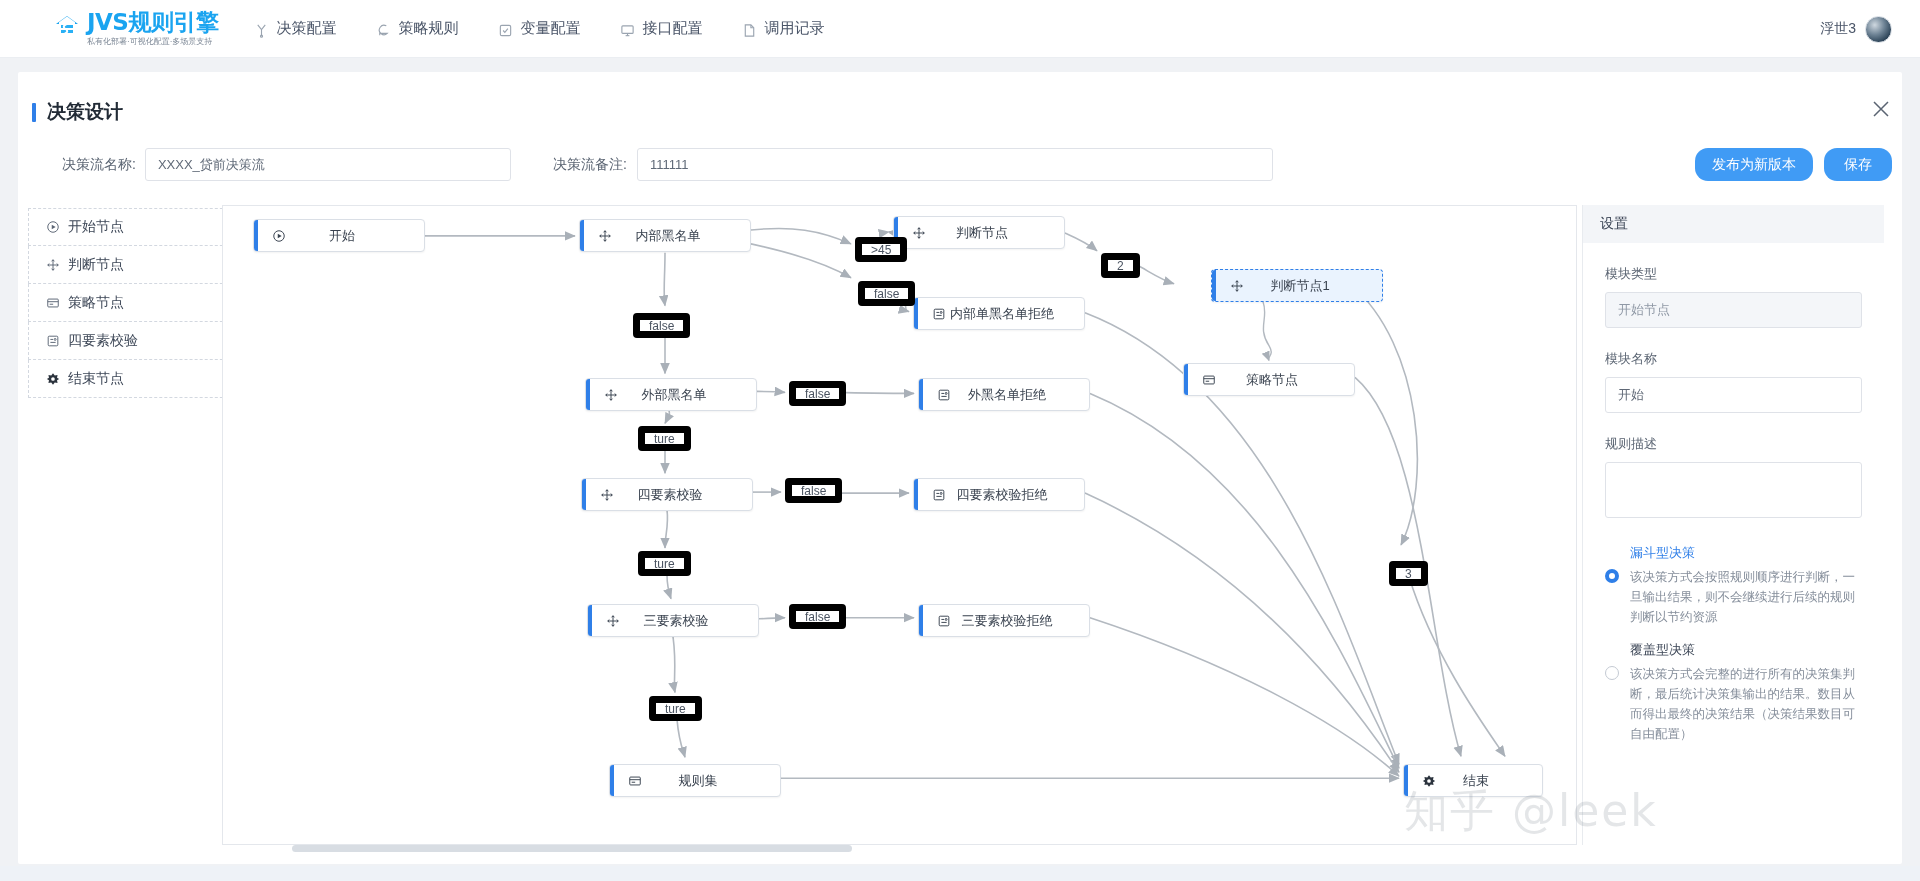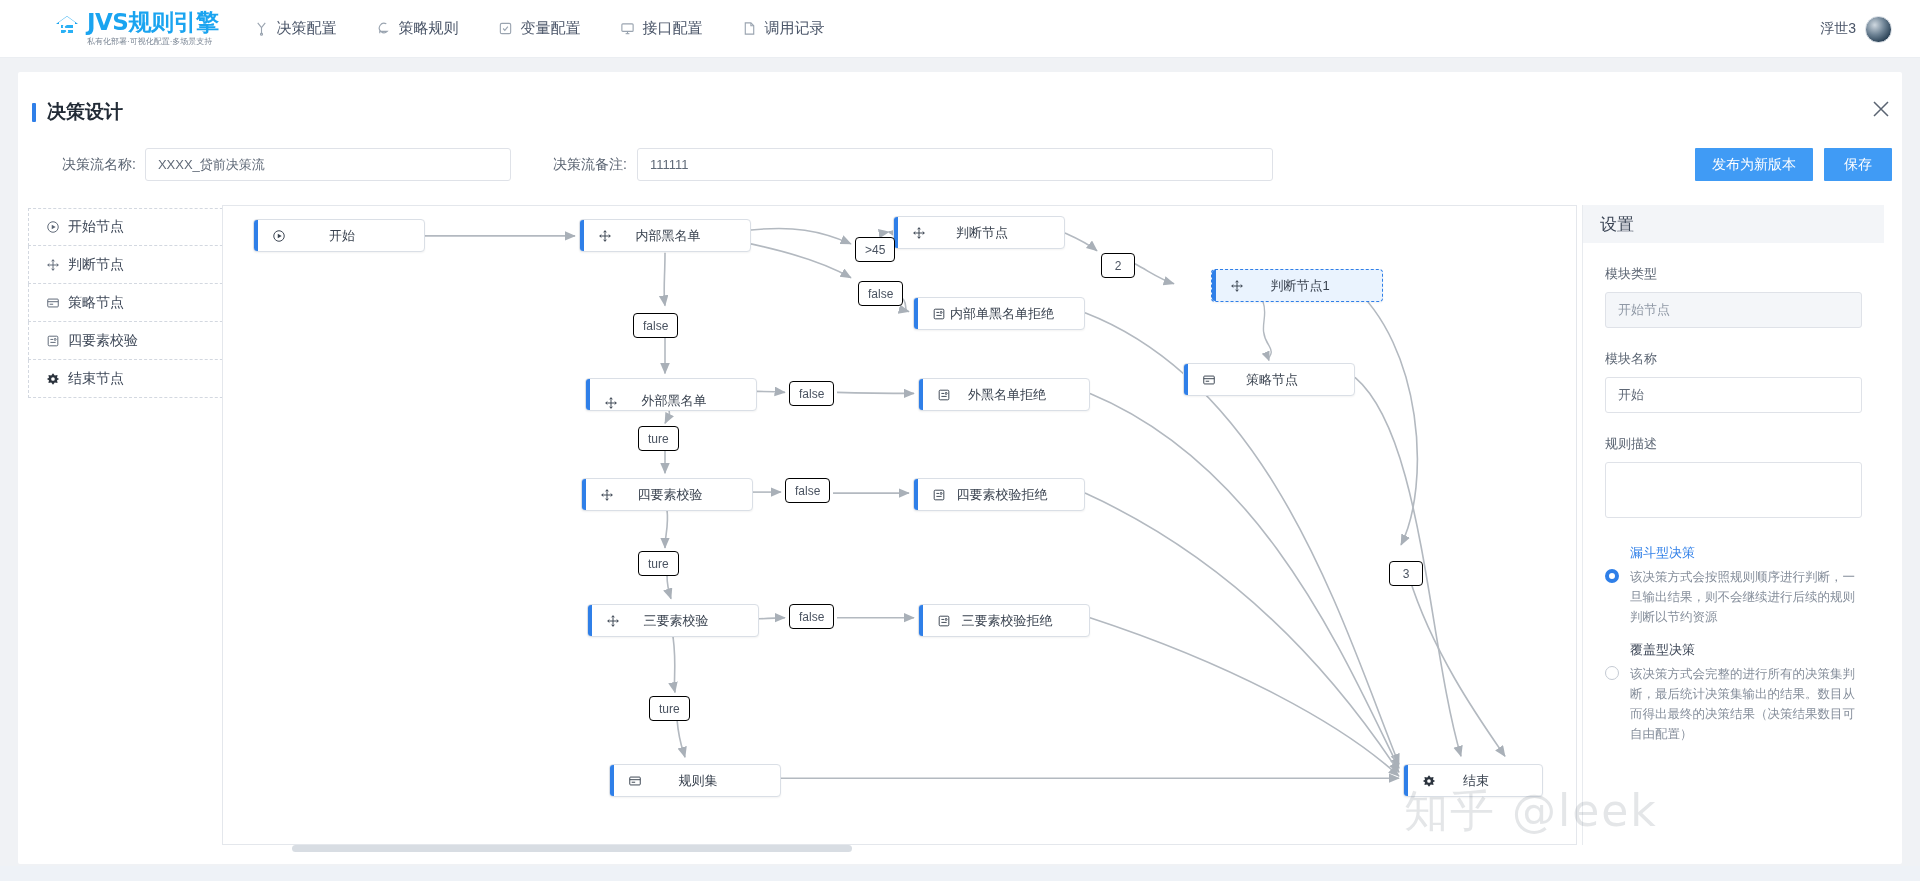--- a/index.html
+++ b/index.html
@@ -26,21 +26,21 @@
   .logo-title {
     font-size: 23px; font-weight: bold; color: #1aa4f0; letter-spacing: -0.5px;
     line-height: 24px; font-family: "DejaVu Sans", sans-serif;
   }
   .logo-sub {
     font-size: 8px; color: #7d8896; letter-spacing: 0px; margin-top: 2px;
     white-space: nowrap;
   }
   .nav-items { display: flex; align-items: center; margin-left: 36px; }
   .nav-item {
-    display: flex; align-items: center; gap: 7px;
+    display: flex; align-items: flex-end; gap: 7px;
     font-size: 15px; color: #4a5568; margin-right: 40px; cursor: pointer;
     white-space: nowrap;
   }
   .nav-item .nic { color: #9aa4b0; display: flex; align-items: center; }
   .user-zone {
     position: absolute; right: 28px; top: 0; height: 58px;
     display: flex; align-items: center; gap: 9px;
   }
   .user-name { font-size: 14px; color: #4a5568; }
   .avatar {
@@ -75,21 +75,21 @@
     padding: 0 12px; outline: none;
     font-family: "Liberation Sans", sans-serif;
   }
   .field-input::placeholder { color: #9aa3ae; }
   .f-name { left: 62px; top: 0; }
   .f-name .field-input { width: 366px; margin-left: 9px; }
   .f-note { left: 553px; top: 0; }
   .f-note .field-input { width: 636px; margin-left: 10px; }
   .head-btns { position: absolute; right: 28px; top: 0; display: flex; gap: 11px; }
   .btn {
-    height: 33px; border-radius: 1px; border: none; cursor: pointer;
+    height: 33px; border-radius: 13px; border: none; cursor: pointer;
     background: #409bf5; color: #fff; font-size: 14px; padding: 0 17px;
     font-family: "Liberation Sans", sans-serif;
   }
   .btn.small { padding: 0 20px; }
 
   
   .body-area { position: absolute; left: 0; top: 200px; width: 1884px; height: 592px; }
 
   .palette { position: absolute; left: 28px; top: 8px; width: 210px; }
   .pal-item {
@@ -119,34 +119,34 @@
     display: flex; align-items: center;
     box-shadow: 0 1px 2px rgba(0,0,0,0.05);
   }
   .node .accent { width: 4px; height: 31px; background: #2f7fe8; border-radius: 3px 0 0 3px; flex: none; }
   .node .n-ic { width: 22px; display: flex; align-items: center; justify-content: center; margin-left: 10px; color: #394350; }
   .node .n-label { flex: 1; text-align: center; font-size: 13px; color: #39424f; padding-right: 30px; }
   .node.selected { border: 1px dashed #2f7fe8; background: #eaf3fe; margin-left: 33px; }
 
   .elabel {
     position: absolute; height: 25px; min-width: 34px; padding: 0 9px;
-    background: #fff; border: 1px solid #000000; border-radius: 4px;
+    background: #fff; border: 7px solid #000000; border-radius: 4px;
     display: flex; align-items: center; justify-content: center;
     font-size: 12px; color: #4a5361;
   }
   .edges { position: absolute; left: 0; top: 0; width: 100%; height: 100%; pointer-events: none; }
 
   
   .settings {
     position: absolute; left: 1582px; top: 5px; width: 302px; height: 640px;
     background: #fff; border-left: 1px solid #e8ebef;
   }
   .set-head {
     height: 38px; background: #f3f5f8; display: flex; align-items: center;
-    padding-left: 17px; font-size: 17px; color: #3d4757;
+    padding-left: 17px; font-size: 14px; color: #3d4757;
   }
   .set-body { padding: 22px 22px 0 22px; }
   .set-label { font-size: 13px; color: #5a6472; margin-bottom: 9px; }
   .set-input {
     width: 100%; height: 36px; border: 1px solid #dfe2e8; border-radius: 3px;
     background: #fff; padding: 0 12px; font-size: 13px; color: #5f6876;
     outline: none; font-family: "Liberation Sans", sans-serif;
   }
   .set-input.disabled { background: #f4f6f9; color: #8f98a5; }
   .set-gap { height: 22px; }
@@ -458,21 +458,21 @@
         <span class="n-ic">
           <svg width="14" height="14" viewBox="0 0 16 16" fill="none" stroke="currentColor" stroke-width="1.1">
             <rect x="2" y="3.5" width="12" height="9" rx="1"></rect>
               <path d="M2 6.5 h12"></path>
               <path d="M4.2 9.4 h4"></path>
           </svg>
         </span>
         <span class="n-label">策略节点</span>
       </div>
 
-      <div class="node" style="left:362px;top:172px;width:172px;align-items:flex-end;">
+      <div class="node" style="left:362px;top:172px;width:172px;">
         <span class="accent"></span>
         <span class="n-ic">
           <svg width="14" height="14" viewBox="0 0 16 16" fill="none" stroke="currentColor" stroke-width="1.1">
             <path d="M8 2 v12 M2 8 h12"></path>
               <path d="M8 2 l-1.6 1.8 M8 2 l1.6 1.8 M8 14 l-1.6 -1.8 M8 14 l1.6 -1.8"></path>
             <path d="M2 8 l1.8 -1.6 M2 8 l1.8 1.6 M14 8 l-1.8 -1.6 M14 8 l-1.8 1.6"></path>
           </svg>
         </span>
         <span class="n-label">外部黑名单</span>
       </div>

